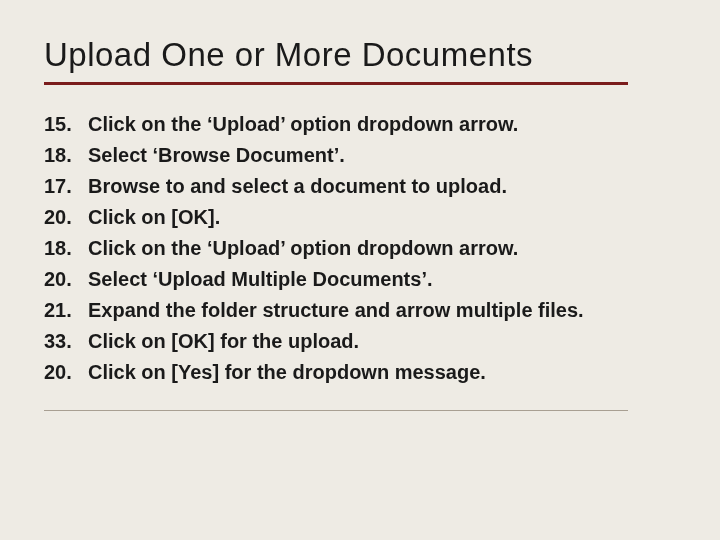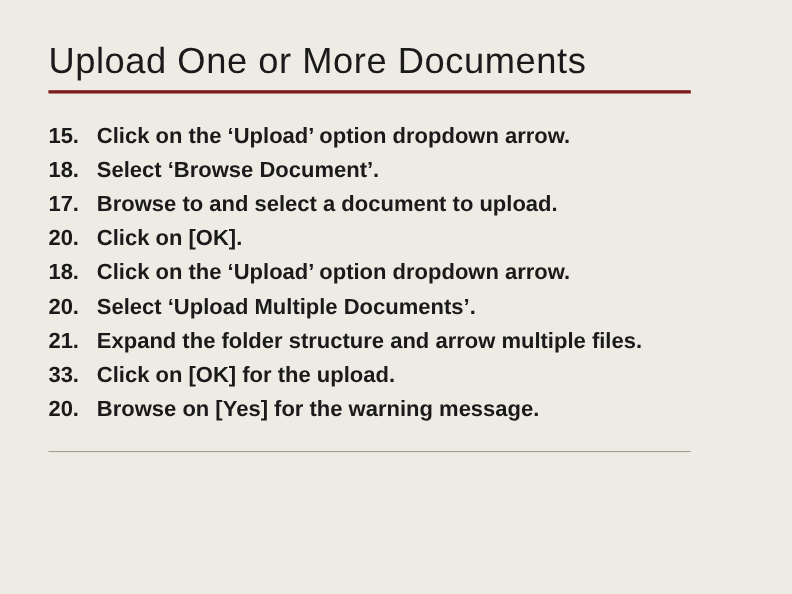--- a/index.html
+++ b/index.html
@@ -86,17 +86,17 @@
     <div class="step">
       <span class="num">21.</span>
       <span class="txt">Expand the folder structure and arrow multiple files.</span>
     </div>
     <div class="step">
       <span class="num">33.</span>
       <span class="txt">Click on [OK] for the upload.</span>
     </div>
     <div class="step">
       <span class="num">20.</span>
-      <span class="txt">Browse on [Yes] for the warning message.</span>
+      <span class="txt">Click on [Yes] for the dropdown message.</span>
     </div>
   </div>
   <hr class="footer-rule">
 </div>
 
 </body></html>

